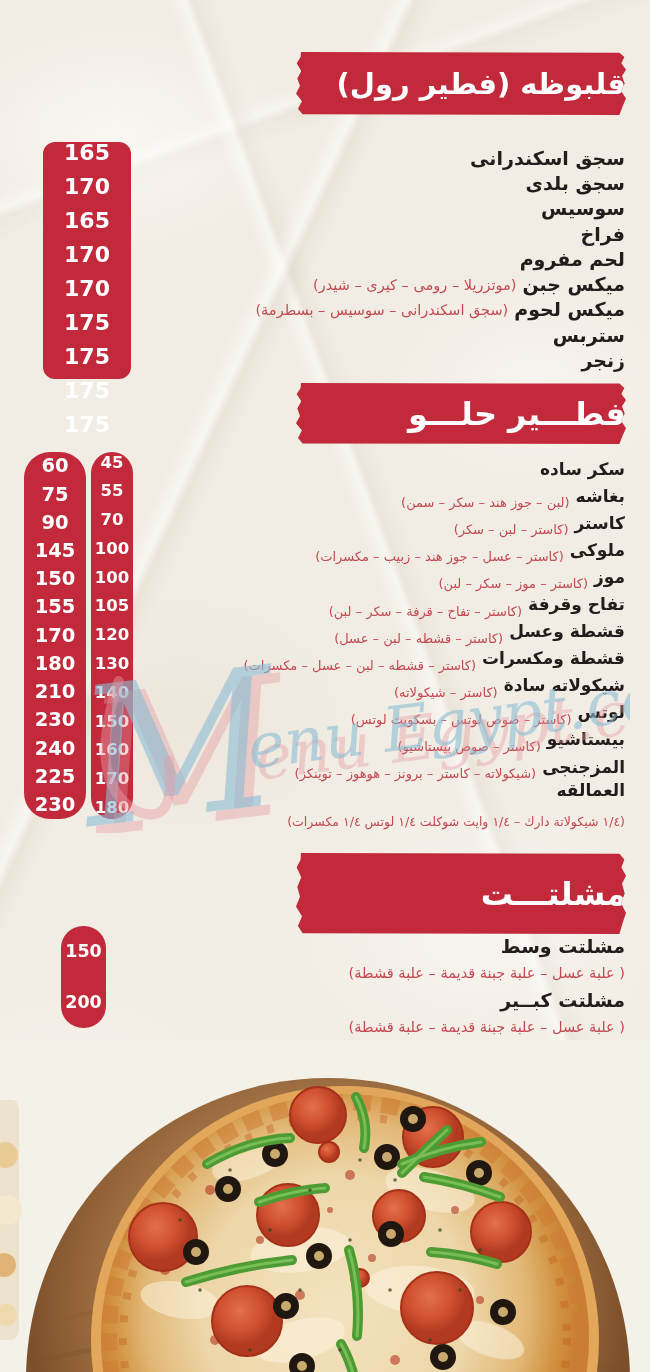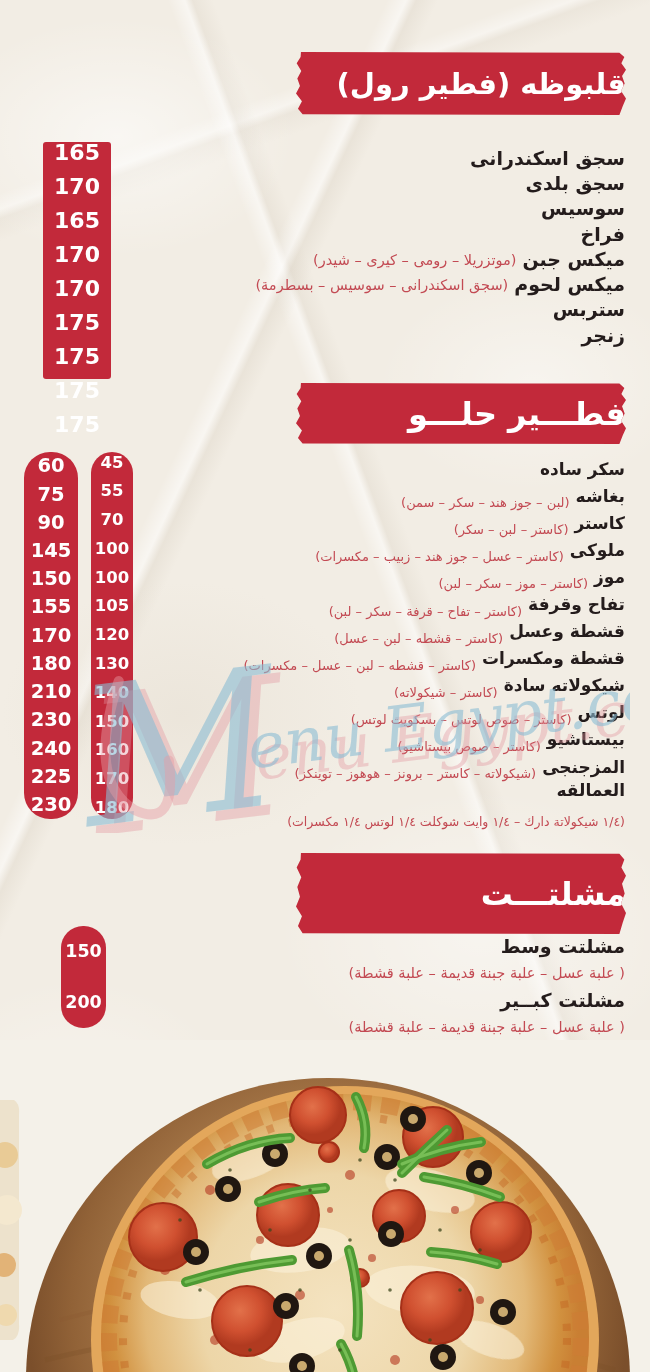--- a/index.html
+++ b/index.html
@@ -50,22 +50,22 @@
   .s1 .mrow.block .iname{display:block;line-height:20px;font-size:17px;}
   .s1 .mrow.block .idesc{display:block;line-height:16px;font-size:12.5px;}
   .s2 .mrow{display:block;height:auto;}
   .s2 .iname{display:block;line-height:27px;font-size:19px;}
   .s2 .idesc{display:block;line-height:27px;font-size:14.5px;}
 
   
   .pill{position:absolute;background:var(--red);display:flex;flex-direction:column;
     justify-content:space-around;align-items:center;color:#fff;font-weight:bold;}
   .price{line-height:1;}
-  .p-s0{left:43px;top:142px;width:68px;height:237px;border-radius:3px;font-size:22px;gap:12px;}
-  .p-s1-large{left:24px;top:452px;width:54px;height:367px;border-radius:26px;font-size:19.5px;}
+  .p-s0{left:43px;top:142px;width:88px;height:237px;border-radius:12px;font-size:22px;gap:12px;}
+  .p-s1-large{left:24px;top:452px;width:62px;height:367px;border-radius:26px;font-size:19.5px;}
   .p-s1-small{left:91px;top:452px;width:42px;height:367px;border-radius:21px;font-size:16.5px;gap:7px;}
   .p-s2{left:61px;top:926px;width:45px;height:102px;border-radius:22px;font-size:17.5px;}
 
   
   .watermark{position:absolute;left:70px;top:598px;width:560px;height:235px;pointer-events:none;}
   .watermark text{font-family:"DejaVu Serif", serif;font-style:italic;}
 
   
   .photo{position:absolute;left:0;top:1040px;width:650px;height:332px;}
 </style>
@@ -83,20 +83,23 @@
         <span class="iname">سجق اسكندرانى</span>
       </div>
       <div class="mrow">
         <span class="iname">سجق بلدى</span>
       </div>
       <div class="mrow">
         <span class="iname">سوسيس</span>
       </div>
       <div class="mrow">
         <span class="iname">فراخ</span>
+      </div>
+      <div class="mrow">
+        <span class="iname">لحم مفروم</span>
       </div>
       <div class="mrow">
         <span class="iname">ميكس جبن</span>
         <span class="idesc">(موتزريلا – رومى – كيرى – شيدر)</span>
       </div>
       <div class="mrow">
         <span class="iname">ميكس لحوم</span>
         <span class="idesc">(سجق اسكندرانى – سوسيس – بسطرمة)</span>
       </div>
       <div class="mrow">

